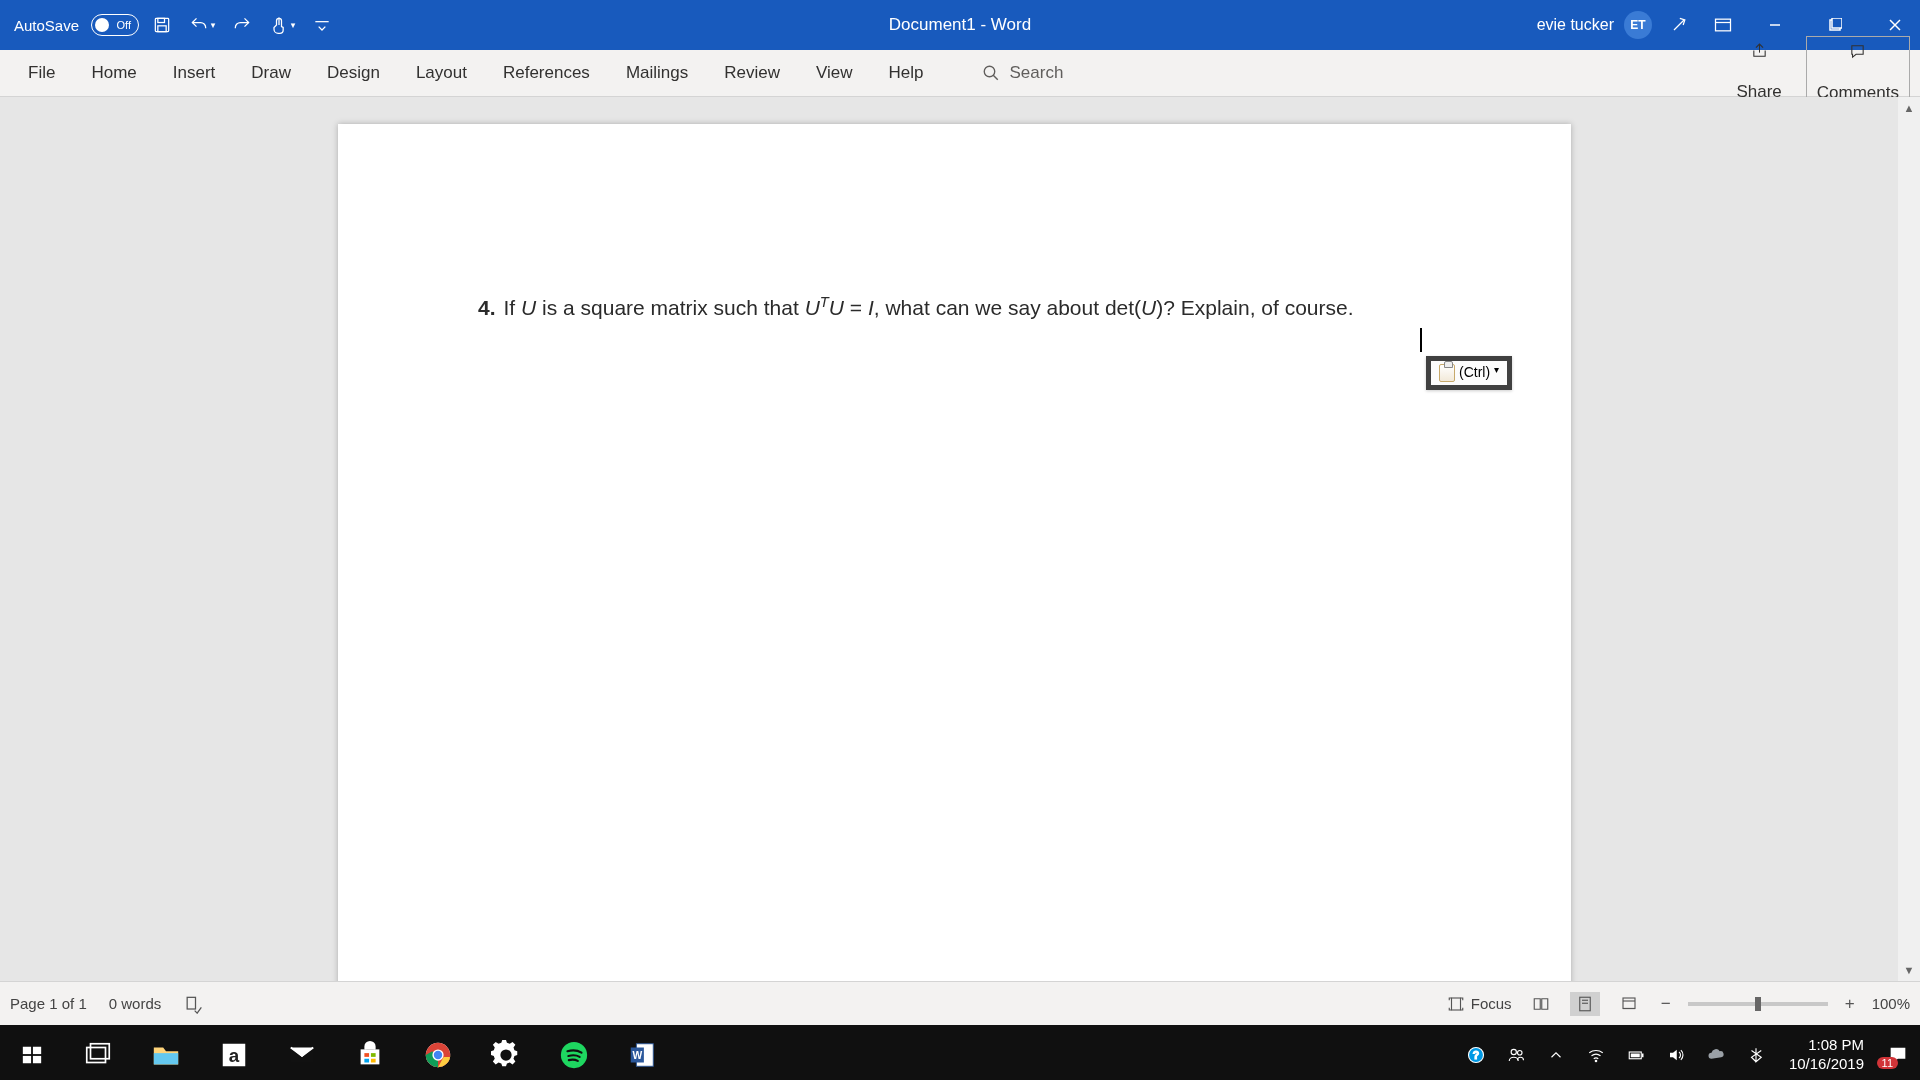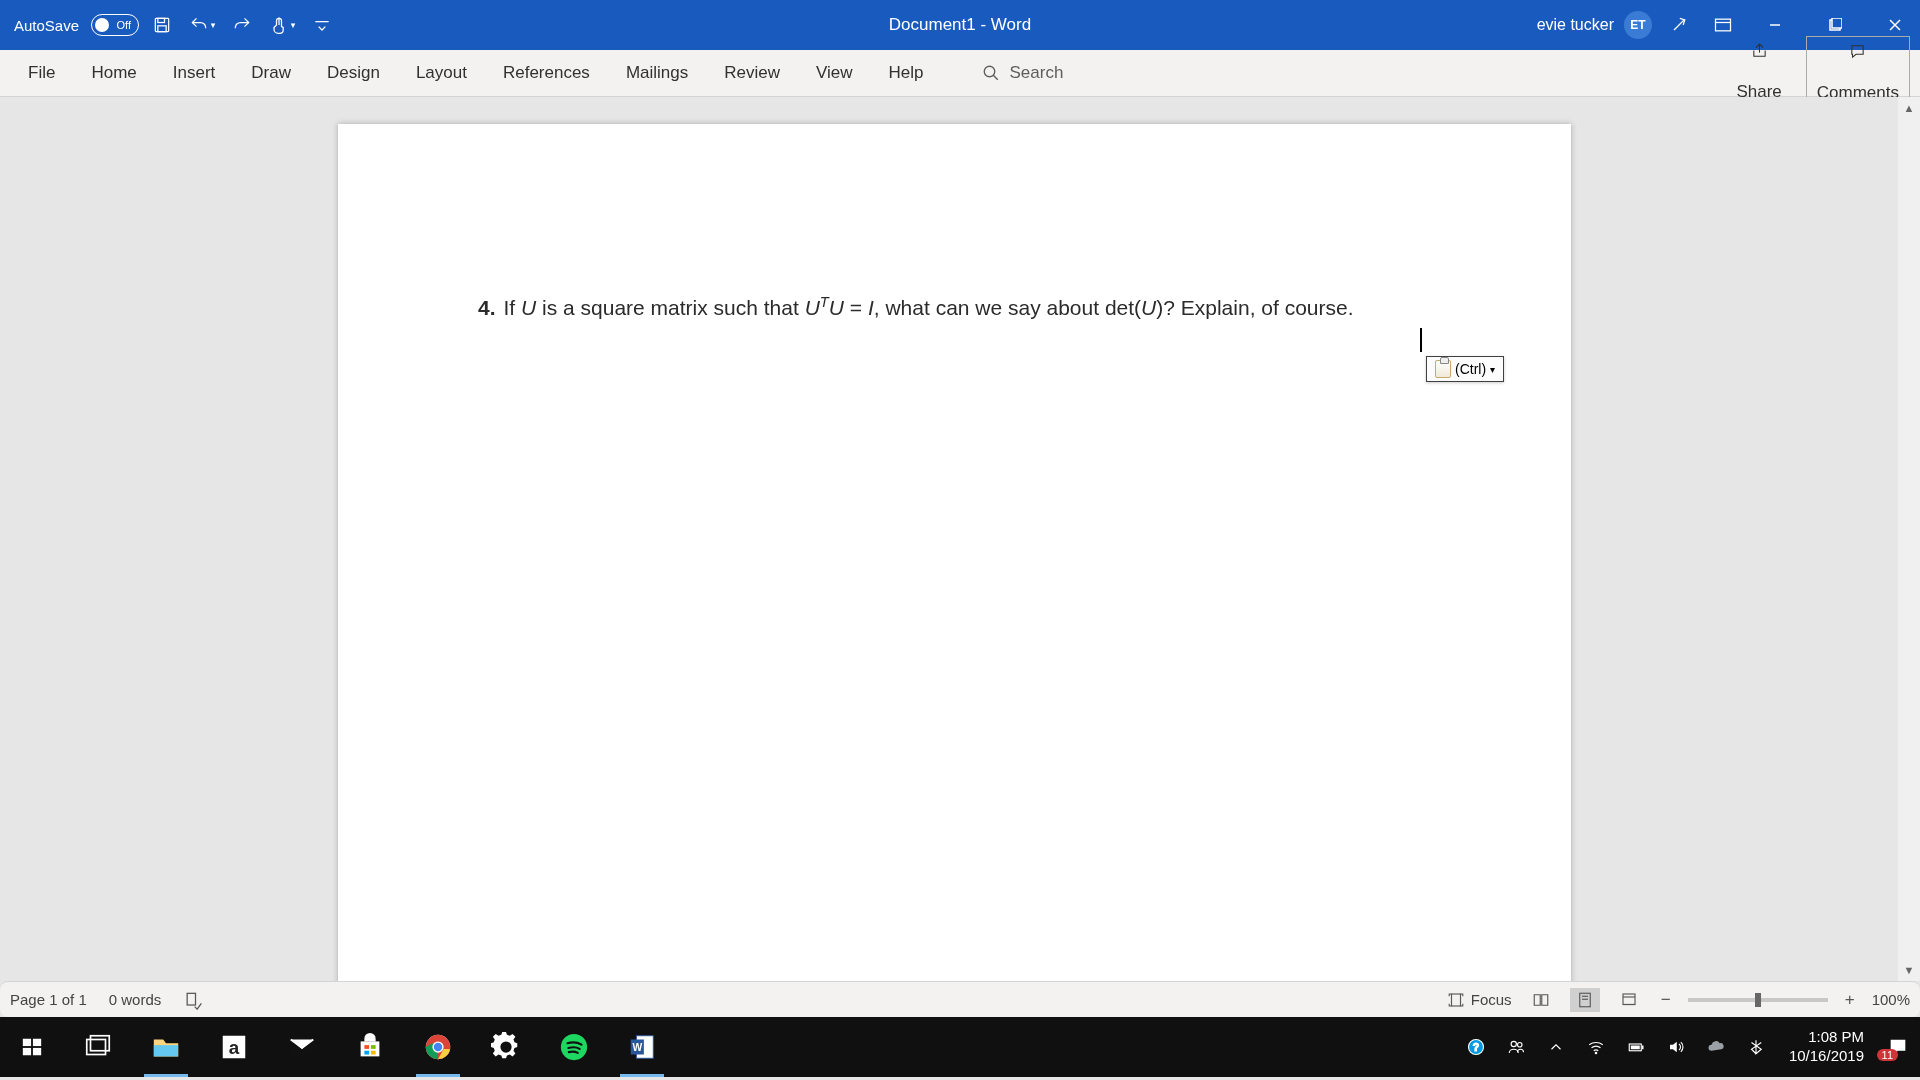--- a/index.html
+++ b/index.html
@@ -33,28 +33,28 @@
 .share-btn svg, .comments-btn svg { width: 17px; height: 17px; stroke: #323130; stroke-width: 1.5; fill: none; }
 
 
 .doc-area { height: 884px; background: #e6e6e6; position: relative; overflow: hidden; }
 .page { position: absolute; left: 338px; top: 27px; width: 1233px; height: 870px; background: #fff; box-shadow: 0 0 6px rgba(0,0,0,0.25); }
 .doc-text { position: absolute; left: 140px; top: 170px; font-family: "Times New Roman", serif; font-size: 21px; color: #2b2b2b; }
 .doc-text .num { font-weight: bold; margin-right: 8px; }
 .doc-text .ital { font-style: italic; }
 .doc-text sup { font-size: 0.7em; font-style: italic; }
 .cursor { position: absolute; left: 1082px; top: 204px; width: 1.5px; background: #000; height: 24px; }
-.paste-opts { position: absolute; left: 1088px; top: 232px; border: 1px solid #404040; background: #fcfcfc; padding: 3px 8px; display: flex; align-items: center; gap: 4px; font-size: 14px; box-shadow: 0 1px 3px rgba(0,0,0,0.2); }
+.paste-opts { position: absolute; left: 1088px; top: 232px; border: 5px solid #404040; background: #fcfcfc; padding: 3px 8px; display: flex; align-items: flex-start; gap: 4px; font-size: 14px; box-shadow: 0 1px 3px rgba(0,0,0,0.2); }
 .paste-opts .clip-icon { width: 16px; height: 18px; background: linear-gradient(#fff,#f2e9d9); border: 1px solid #c7a96b; border-radius: 2px; position: relative; }
 .paste-opts .clip-icon::before { content:""; position:absolute; top:-4px; left:4px; width:7px; height:5px; border:1.2px solid #888; border-radius:2px 2px 0 0; background:#eee; }
 .scroll-track { position: absolute; right: 0; top: 0; width: 22px; height: 100%; background: #f0f0f0; display:flex; flex-direction:column; align-items:center; justify-content:space-between; }
 .scroll-arrow { width: 100%; height: 22px; display:flex; align-items:center; justify-content:center; font-size:11px; color:#666; }
 
 
-.statusbar { height: 36px; background: #f3f2f1; border-top: 1px solid #d4d4d4; display: flex; align-items: center; font-size: 15px; color: #444; padding: 0 10px; position: relative; border-radius: 8px; }
+.statusbar { height: 44px; background: #f3f2f1; border-top: 1px solid #d4d4d4; display: flex; align-items: center; font-size: 15px; color: #444; padding: 0 10px; position: relative; }
 .status-left { display: flex; gap: 22px; align-items: center; }
 .status-right { position: absolute; right: 10px; display: flex; align-items: center; gap: 14px; }
 .focus-btn { display: flex; align-items: center; gap: 6px; }
 .focus-btn svg, .view-btn svg { width: 18px; height: 18px; stroke: #555; stroke-width: 1.5; fill: none; }
 .view-btn { width: 30px; height: 24px; display: flex; align-items:center; justify-content:center; }
 .view-btn.active { background: #d0d0d0; }
 .zoom-slider { width: 140px; height: 4px; background: #c8c8c8; position: relative; }
 .zoom-slider .thumb { position: absolute; left: 50%; top: -5px; width: 6px; height: 14px; background: #666; transform: translateX(-50%); }
 .zoom-minus, .zoom-plus { font-size: 17px; color: #555; width: 16px; text-align:center; }
 

